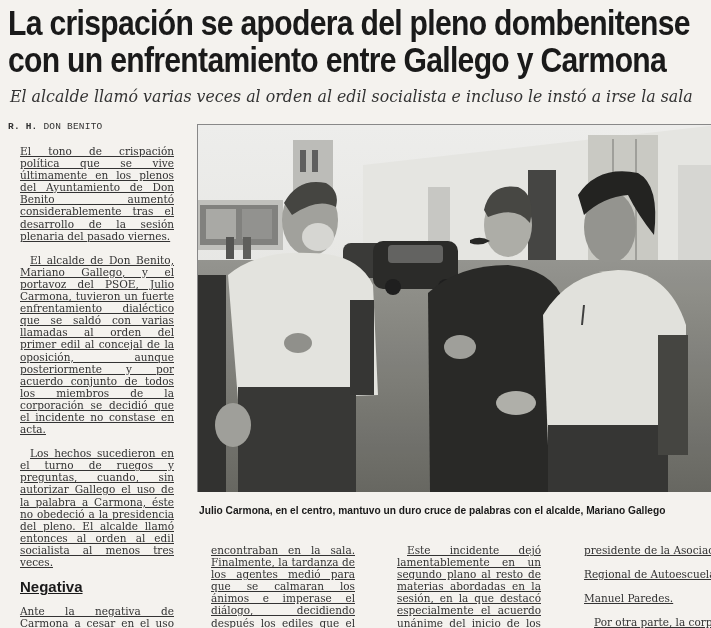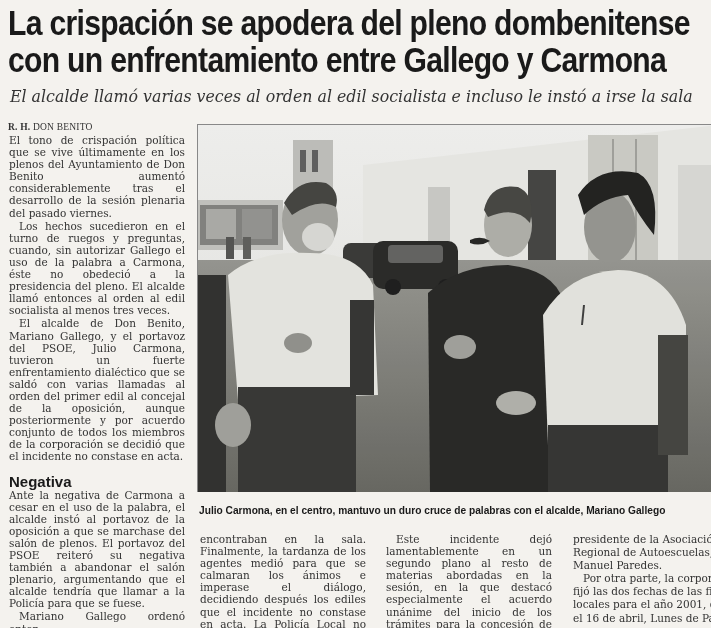--- a/index.html
+++ b/index.html
@@ -43,25 +43,25 @@
       transform-origin: left top;
     }
     .col {
       position: absolute;
       font-family: "DejaVu Serif", serif;
       font-size: 10.5px;
       line-height: 12.1px;
       color: #333;
       text-align: justify;
     }
-    .col p { margin: 1px; text-indent: 10px; }
+    .col p { margin: 12px; text-indent: 10px; text-decoration: underline; }
     .col p.noindent { text-indent: 0; }
     .col1 { left: 8px; top: 121px; width: 178px; }
     .byline {
-      font-family: Liberation Serif, serif;
+      font-family: Liberation Mono, monospace;
       font-size: 9.5px;
       line-height: 12px;
       color: #333;
       letter-spacing: 0.2px;
     }
     .byline b { font-weight: bold; }
     .subtitle {
       font-family: "Liberation Sans", sans-serif;
       font-weight: bold;
       font-size: 15px;
@@ -107,22 +107,22 @@
 </h1>
 
 <div class="subhead">El alcalde llamó varias veces al orden al edil socialista e incluso le instó a irse la sala</div>
 
 <div class="col col1">
   <div class="byline">
     <b>R. H.</b>
     <span>DON BENITO</span>
   </div>
   <p class="noindent">El tono de crispación política que se vive últimamente en los plenos del Ayuntamiento de Don Benito aumentó considerablemente tras el desarrollo de la sesión plenaria del pasado viernes.</p>
+  <p>El alcalde de Don Benito, Mariano Gallego, y el portavoz del PSOE, Julio Carmona, tuvieron un fuerte enfrentamiento dialéctico que se saldó con varias llamadas al orden del primer edil al concejal de la oposición, aunque posteriormente y por acuerdo conjunto de todos los miembros de la corporación se decidió que el incidente no constase en acta.</p>
   <p>Los hechos sucedieron en el turno de ruegos y preguntas, cuando, sin autorizar Gallego el uso de la palabra a Carmona, éste no obedeció a la presidencia del pleno. El alcalde llamó entonces al orden al edil socialista al menos tres veces.</p>
-  <p>El alcalde de Don Benito, Mariano Gallego, y el portavoz del PSOE, Julio Carmona, tuvieron un fuerte enfrentamiento dialéctico que se saldó con varias llamadas al orden del primer edil al concejal de la oposición, aunque posteriormente y por acuerdo conjunto de todos los miembros de la corporación se decidió que el incidente no constase en acta.</p>
   <p class="subtitle">Negativa</p>
   <p class="noindent">Ante la negativa de Carmona a cesar en el uso de la palabra, el alcalde instó al portavoz de la oposición a que se marchase del salón de plenos. El portavoz del PSOE reiteró su negativa también a abandonar el salón plenario, argumentando que el alcalde tendría que llamar a la Policía para que se fuese.</p>
   <p>Mariano Gallego ordenó enton-</p>
 </div>
 
 <div class="photo">
   <svg width="520" height="367" viewBox="0 0 520 367" xmlns="http://www.w3.org/2000/svg">
     <defs>
       <linearGradient id="sky" x1="0" y1="0" x2="0" y2="1">
         <stop offset="0" stop-color="#ececea"></stop>

